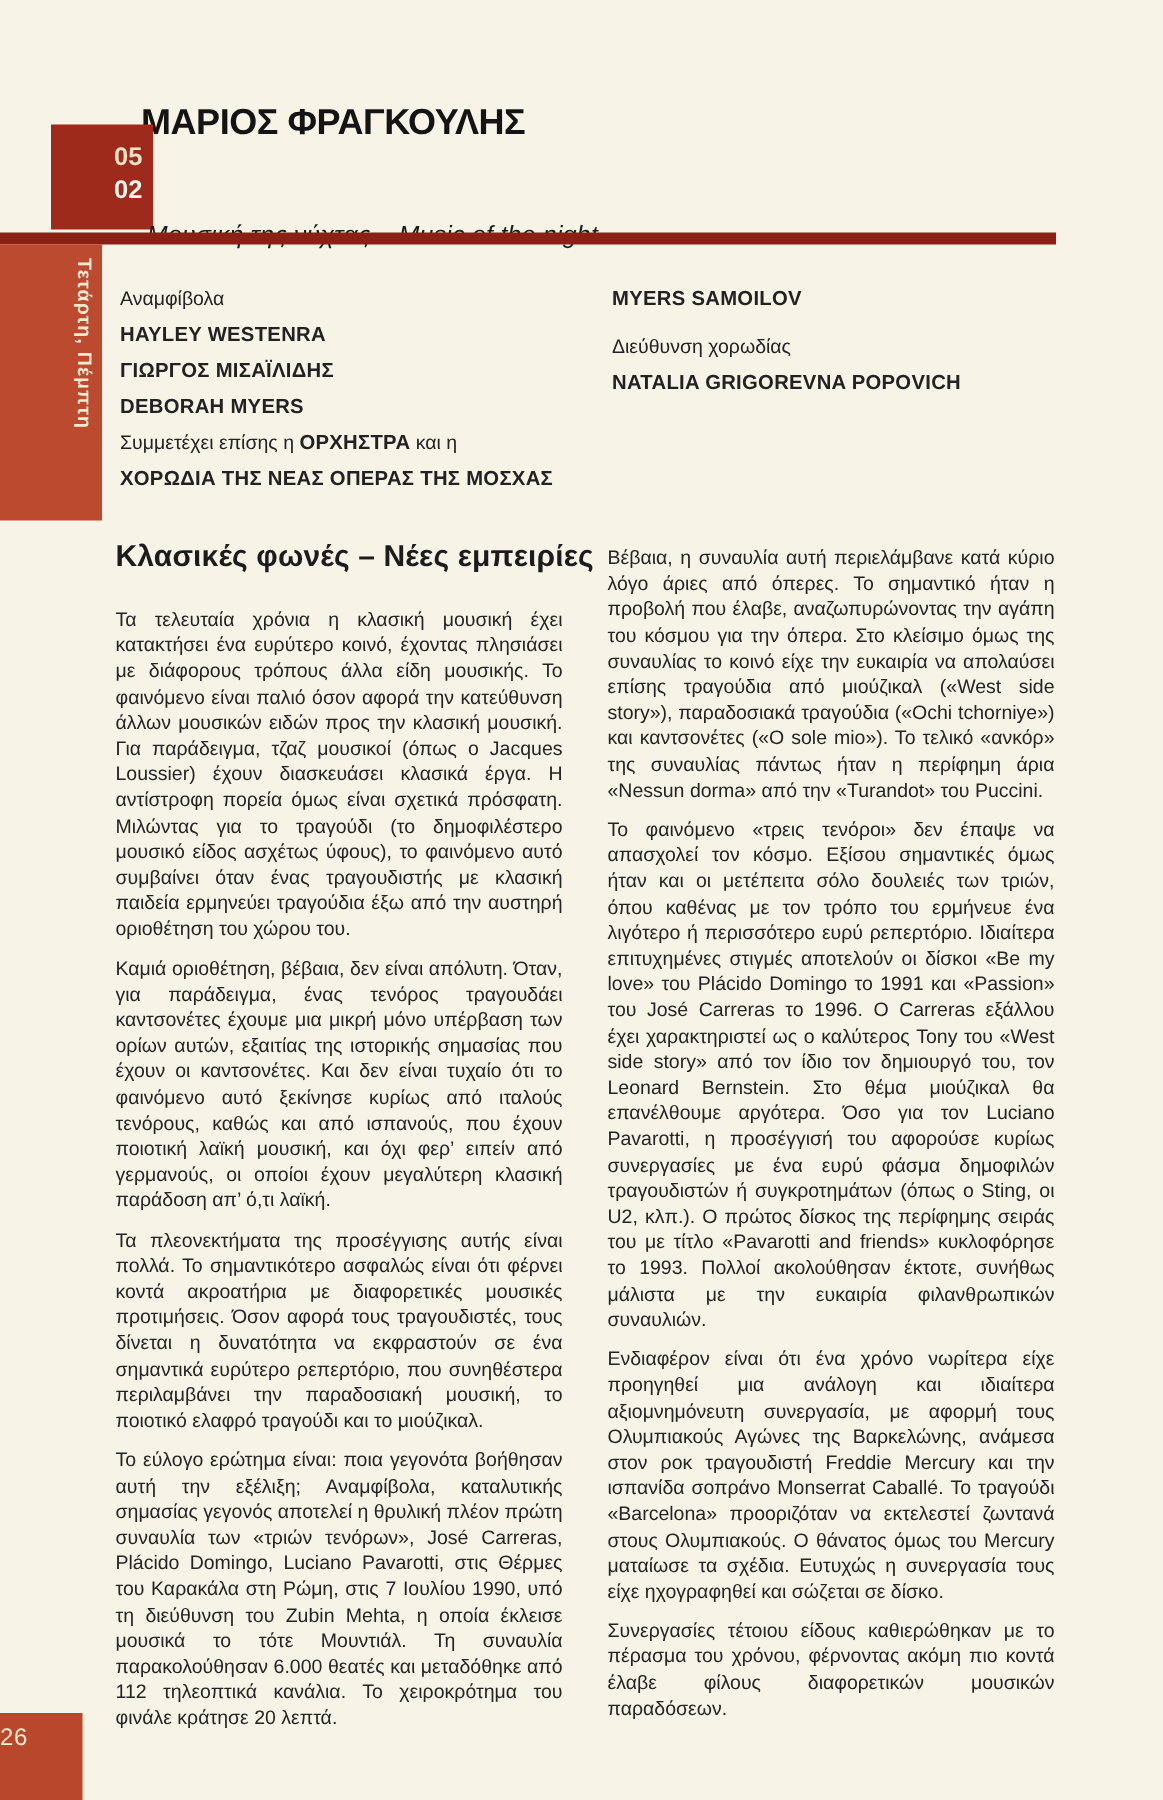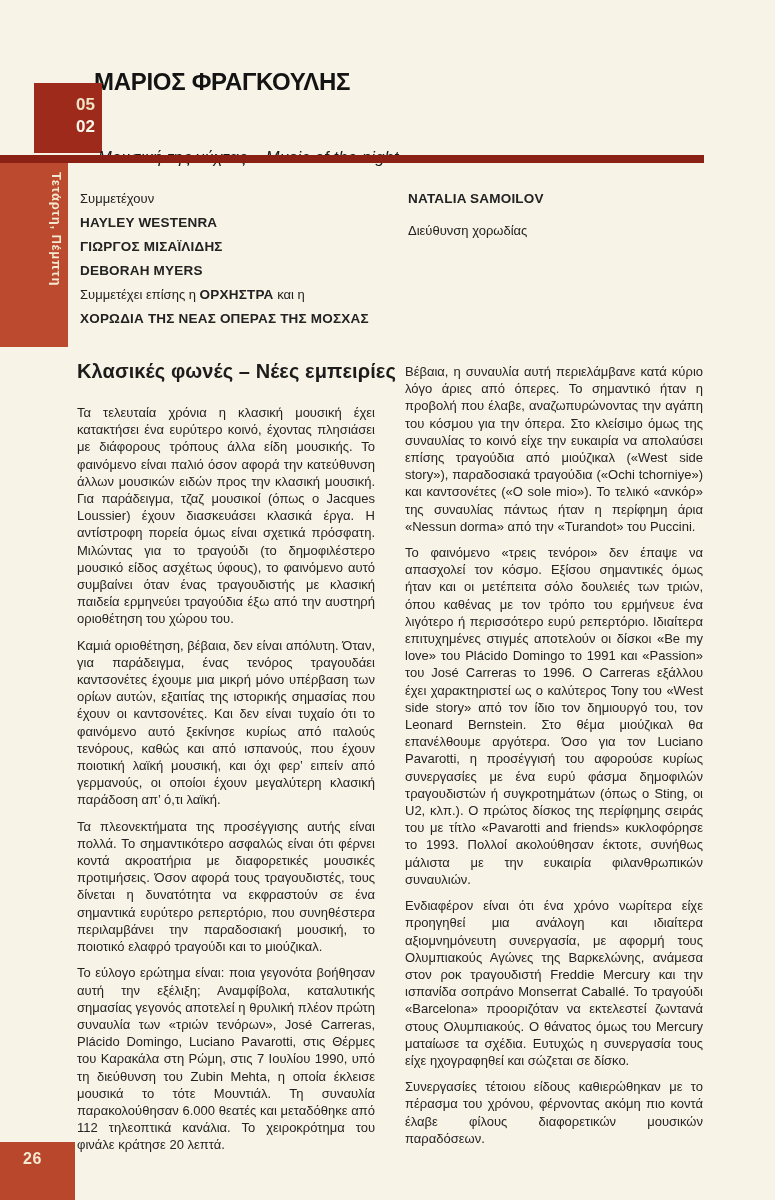--- a/index.html
+++ b/index.html
@@ -68,23 +68,23 @@
   .col{
     position:absolute;width:298px;
     font-size:13px;line-height:17.2px;text-align:justify;color:#242424;
   }
   .col p{margin:0 0 9px 0;}
   .col-left{left:77px;top:404px;}
   .col-right{left:405px;top:363px;}
 
   
   .pagenum-block{
-    position:absolute;left:0;top:1142px;width:75px;height:58px;
+    position:absolute;left:0;top:1142px;width:55px;height:58px;
     background:#b8472b;box-sizing:border-box;
-    padding:8px 10px 0 0;text-align:center;font-weight:bold;
+    padding:8px 10px 0 0;text-align:left;
   }
   .pagenum{font-size:16px;color:#f5ead2;letter-spacing:0.5px;}
 </style>
 </head>
 <body>
 
 <div class="page">
 
   <h1 class="artist-title">ΜΑΡΙΟΣ ΦΡΑΓΚΟΥΛΗΣ</h1>
 
@@ -95,34 +95,35 @@
 
   <h2 class="event-title">Μουσική της νύχτας – Music of the night</h2>
 
   <div class="header-rule"></div>
 
   <div class="weekday-strip">
     <span class="weekday-label">Τετάρτη, Πέμπτη</span>
   </div>
 
   <div class="credits-left">
-    <div class="credit-label">Συμμετέχουν</div>
+    <div class="credit-label">Αναμφίβολα</div>
     <div class="credit-name">HAYLEY WESTENRA</div>
     <div class="credit-name">ΓΙΩΡΓΟΣ ΜΙΣΑΪΛΙΔΗΣ</div>
     <div class="credit-name">DEBORAH MYERS</div>
     <div class="credits-also">
       <span class="credit-label">Συμμετέχει επίσης η </span><span class="credit-name">ΟΡΧΗΣΤΡΑ</span><span class="credit-label"> και η</span>
     </div>
     <div class="credit-name">ΧΟΡΩΔΙΑ ΤΗΣ ΝΕΑΣ ΟΠΕΡΑΣ ΤΗΣ ΜΟΣΧΑΣ</div>
   </div>
 
   <div class="credits-right">
-    <div class="credit-name">NATALIA SAMOILOV</div>
+    <div class="credit-name">MYERS SAMOILOV</div>
     <div class="credits-gap"></div>
     <div class="credit-label">Διεύθυνση χορωδίας</div>
+    <div class="credit-name">NATALIA GRIGOREVNA POPOVICH</div>
   </div>
 
   <h3 class="article-heading">Κλασικές φωνές – Νέες εμπειρίες</h3>
 
   <div class="col col-left">
     <p>Τα τελευταία χρόνια η κλασική μουσική έχει κατακτήσει ένα ευρύτερο κοινό, έχοντας πλησιάσει με διάφορους τρόπους άλλα είδη μουσικής. Το φαινόμενο είναι παλιό όσον αφορά την κατεύθυνση άλλων μουσικών ειδών προς την κλασική μουσική. Για παράδειγμα, τζαζ μουσικοί (όπως ο Jacques Loussier) έχουν διασκευάσει κλασικά έργα. Η αντίστροφη πορεία όμως είναι σχετικά πρόσφατη. Μιλώντας για το τραγούδι (το δημοφιλέστερο μουσικό είδος ασχέτως ύφους), το φαινόμενο αυτό συμβαίνει όταν ένας τραγουδιστής με κλασική παιδεία ερμηνεύει τραγούδια έξω από την αυστηρή οριοθέτηση του χώρου του.</p>
     <p>Καμιά οριοθέτηση, βέβαια, δεν είναι απόλυτη. Όταν, για παράδειγμα, ένας τενόρος τραγουδάει καντσονέτες έχουμε μια μικρή μόνο υπέρβαση των ορίων αυτών, εξαιτίας της ιστορικής σημασίας που έχουν οι καντσονέτες. Και δεν είναι τυχαίο ότι το φαινόμενο αυτό ξεκίνησε κυρίως από ιταλούς τενόρους, καθώς και από ισπανούς, που έχουν ποιοτική λαϊκή μουσική, και όχι φερ’ ειπείν από γερμανούς, οι οποίοι έχουν μεγαλύτερη κλασική παράδοση απ’ ό,τι λαϊκή.</p>
     <p>Τα πλεονεκτήματα της προσέγγισης αυτής είναι πολλά. Το σημαντικότερο ασφαλώς είναι ότι φέρνει κοντά ακροατήρια με διαφορετικές μουσικές προτιμήσεις. Όσον αφορά τους τραγουδιστές, τους δίνεται η δυνατότητα να εκφραστούν σε ένα σημαντικά ευρύτερο ρεπερτόριο, που συνηθέστερα περιλαμβάνει την παραδοσιακή μουσική, το ποιοτικό ελαφρό τραγούδι και το μιούζικαλ.</p>
     <p>Το εύλογο ερώτημα είναι: ποια γεγονότα βοήθησαν αυτή την εξέλιξη; Αναμφίβολα, καταλυτικής σημασίας γεγονός αποτελεί η θρυλική πλέον πρώτη συναυλία των «τριών τενόρων», José Carreras, Plácido Domingo, Luciano Pavarotti, στις Θέρμες του Καρακάλα στη Ρώμη, στις 7 Ιουλίου 1990, υπό τη διεύθυνση του Zubin Mehta, η οποία έκλεισε μουσικά το τότε Μουντιάλ. Τη συναυλία παρακολούθησαν 6.000 θεατές και μεταδόθηκε από 112 τηλεοπτικά κανάλια. Το χειροκρότημα του φινάλε κράτησε 20 λεπτά.</p>
   </div>

